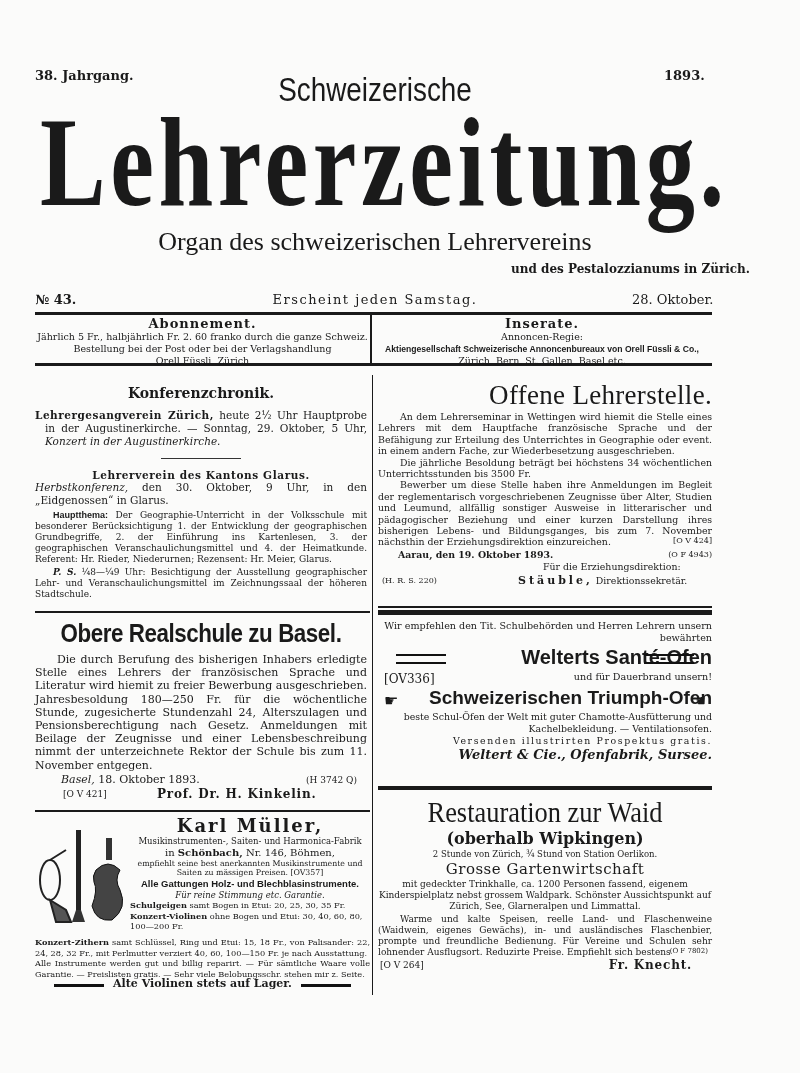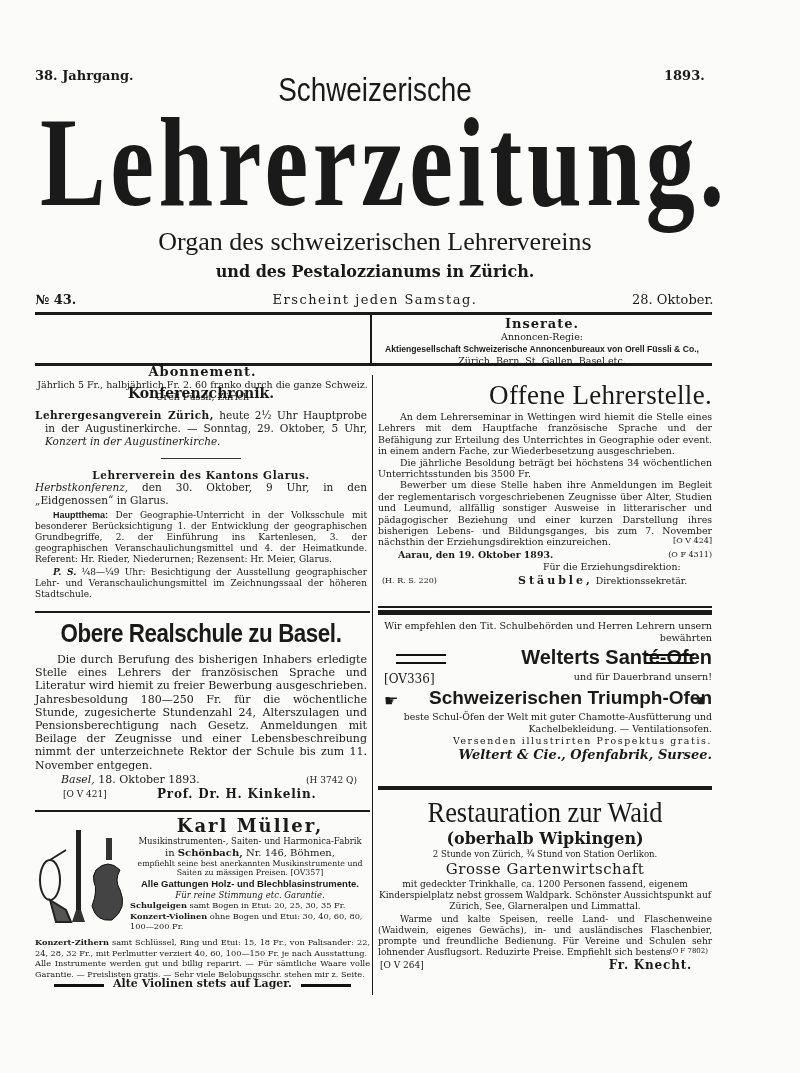--- a/index.html
+++ b/index.html
@@ -15,21 +15,21 @@
   .ital { font-style:italic; }
   .center { text-align:center; }
   .rule { position:absolute; background:#1a1a1a; }
 
   
   #jahrgang { left:35px; top:68px; font-size:13px; font-weight:bold; }
   #year { left:664px; top:68px; font-size:13px; font-weight:bold; }
   #sup-title { left:0; width:750px; top:70px; font-size:34px; transform:scaleX(0.82); transform-origin:375px 0; text-align:center; font-family:"Liberation Sans", sans-serif; }
   #main-title { left:40px; top:100px; width:680px; font-size:126px; font-weight:bold; letter-spacing:6px; font-family:"Liberation Serif", serif; transform:scaleX(0.78); transform-origin:0 0; line-height:1; white-space:nowrap; }
   #subtitle { left:0; width:750px; top:227px; font-size:26px; text-align:center; font-family:"Liberation Serif", serif; }
-  #subtitle2 { left:0; width:750px; top:262px; font-size:16px; font-weight:bold; text-align:center; }
+  #subtitle2 { left:0; width:750px; top:262px; font-size:12px; font-weight:bold; text-align:right; }
   #issue-no { left:35px; top:292px; font-size:13px; font-weight:bold; }
   #schedule { left:0; width:750px; top:292px; font-size:13px; letter-spacing:1.5px; text-align:center; }
   #issue-date { left:632px; top:292px; font-size:13px; }
 
   
   .box-title { font-weight:bold; font-size:13px; letter-spacing:1px; }
   .box-text { font-size:9.5px; line-height:12px; }
 
   p { margin:0; }
   .para { font-size:10.5px; line-height:13px; text-align:justify; }
@@ -46,23 +46,24 @@
 <div class="abs" id="subtitle">Organ des schweizerischen Lehrervereins</div>
 <div class="abs" id="subtitle2">und des Pestalozzianums in Zürich.</div>
 <div class="abs" id="issue-no">№ 43.</div>
 <div class="abs" id="schedule">Erscheint jeden Samstag.</div>
 <div class="abs" id="issue-date">28. Oktober.</div>
 
 <div class="rule" style="left:35px;top:312px;width:677px;height:3px;"></div>
 <div class="rule" style="left:370px;top:315px;width:2px;height:48px;"></div>
 <div class="rule" style="left:35px;top:363px;width:677px;height:3px;"></div>
 
-<div class="abs center" style="left:35px;top:316px;width:335px;margin-top:48px;">
+<div class="abs center" style="left:35px;top:316px;width:335px;">
   <div class="box-title">Abonnement.</div>
   <div class="box-text">Jährlich 5 Fr., halbjährlich Fr. 2. 60 franko durch die ganze Schweiz.</div>
+  <div class="box-text">Bestellung bei der Post oder bei der Verlagshandlung</div>
   <div class="box-text">Orell Füssli, Zürich</div>
 </div>
 
 <div class="abs center" style="left:372px;top:316px;width:340px;">
   <div class="box-title">Inserate.</div>
   <div class="box-text">Annoncen-Regie:</div>
   <div class="box-text sans" style="font-size:8.6px;font-weight:bold;">Aktiengesellschaft Schweizerische Annoncenbureaux von Orell Füssli &amp; Co.,</div>
   <div class="box-text">Zürich, Bern, St. Gallen, Basel etc.</div>
 </div>
 
@@ -152,21 +153,21 @@
 </div>
 
 <div class="abs" style="left:378px;top:380px;width:334px;">
   <div class="center" style="font-size:27px;font-family:'Liberation Serif',serif;letter-spacing:0.3px;text-align:right;">Offene Lehrerstelle.</div>
   <p class="para small" style="text-indent:22px;font-size:9.4px;line-height:11.4px;">An dem Lehrerseminar in Wettingen wird hiemit die Stelle eines Lehrers mit dem Hauptfache französische Sprache und der Befähigung zur Erteilung des Unterrichtes in Geographie oder event. in einem andern Fache, zur Wiederbesetzung ausgeschrieben.</p>
   <p class="para small" style="text-indent:22px;font-size:9.4px;line-height:11.4px;">Die jährliche Besoldung beträgt bei höchstens 34 wöchentlichen Unterrichtsstunden bis 3500 Fr.</p>
   <p class="para small" style="text-indent:22px;font-size:9.4px;line-height:11.4px;">Bewerber um diese Stelle haben ihre Anmeldungen im Begleit der reglementarisch vorgeschriebenen Zeugnisse über Alter, Studien und Leumund, allfällig sonstiger Ausweise in litterarischer und pädagogischer Beziehung und einer kurzen Darstellung ihres bisherigen Lebens- und Bildungsganges, bis zum 7. November nächsthin der Erziehungsdirektion einzureichen.</p>
   <div style="position:relative;height:48px;font-size:9.4px;">
     <span class="abs" style="right:0;top:-12px;font-size:8px;">[O V 424]</span>
     <span class="abs" style="left:20px;top:1px;font-weight:bold;">Aarau, den 19. Oktober 1893.</span>
-    <span class="abs" style="right:0;top:2px;font-size:8px;">(O F 4311)</span>
+    <span class="abs" style="right:0;top:2px;font-size:8px;">(O F 4943)</span>
     <span class="abs" style="left:165px;top:13px;">Für die Erziehungsdirektion:</span>
     <span class="abs" style="left:4px;top:28px;font-size:8px;">(H. R. S. 220)</span>
     <span class="abs" style="left:140px;top:26px;"><span class="bold" style="letter-spacing:3px;font-size:11px;">Stäuble,</span> <span>Direktionssekretär.</span></span>
   </div>
 </div>
 
 <div class="rule" style="left:378px;top:606px;width:334px;height:2px;"></div>
 <div class="rule" style="left:378px;top:610px;width:334px;height:5px;"></div>
 
 <div class="abs center" style="left:378px;top:620px;width:334px;text-align:right;">

